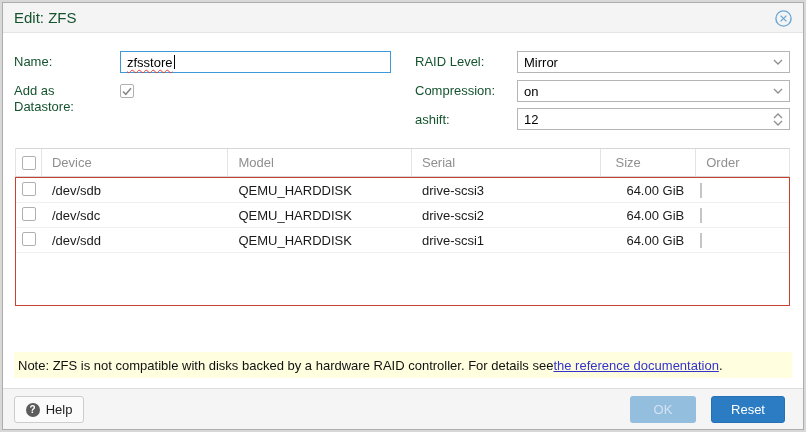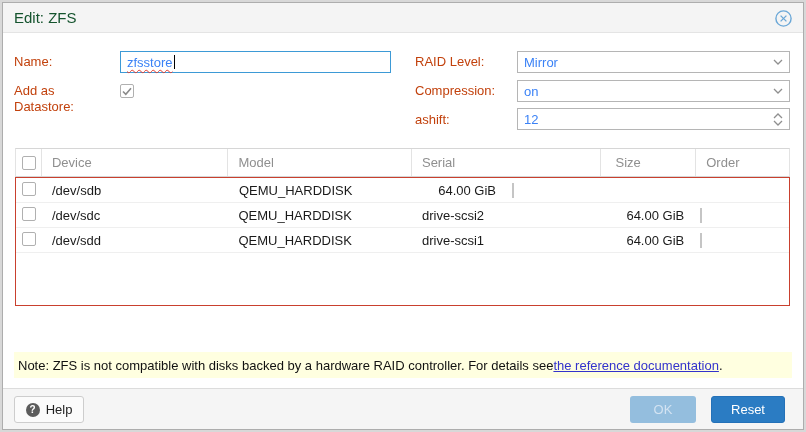--- a/index.html
+++ b/index.html
@@ -15,24 +15,24 @@
   
   .titlebar {
     position:absolute; left:0; top:0; width:100%; height:30px;
     background:#f4f4f4; border-bottom:1px solid #e4e4e4;
   }
   .title {
     position:absolute; left:11px; top:6px; font-size:15px; color:#14532d;
   }
   .close-btn { position:absolute; right:11px; top:7px; width:17px; height:17px; cursor:pointer; }
   
-  .lbl { position:absolute; color:#c2410c; line-height:16px; }
+  .lbl { position:absolute; color:#14532d; line-height:16px; }
   .field {
     position:absolute; height:22px; background:#fff; border:1px solid #b5b5b5;
-    display:flex; align-items:center; padding-left:6px; color:#3b82f6;
+    display:flex; align-items:center; padding-left:6px; color:#000000;
   }
   .field.focused { border:1px solid #3d9ad6; }
   .field .trigger {
     position:absolute; right:6px; top:0; height:100%;
     display:flex; flex-direction:column; justify-content:center; align-items:center; gap:1px;
   }
   .wavy {
     text-decoration-line:underline; text-decoration-style:wavy;
     text-decoration-color:#e23b2e; text-decoration-thickness:1px; text-underline-offset:2px;
   }
@@ -167,20 +167,21 @@
     <div class="hcell c4" style="text-align:left; padding-left:14px;">Size</div>
     <div class="hcell c5">Order</div>
   </div>
 
   <div class="grid-body">
 
     <div class="grow">
       <div class="cell c0"><span class="cb"></span></div>
       <div class="cell c1">/dev/sdb</div>
       <div class="cell c2">QEMU_HARDDISK</div>
+      <div class="cell c3">drive-scsi3</div>
       <div class="cell c4">64.00 GiB</div>
       <div class="cell c5" style="padding-left:0;">
         <span class="order-box">
           <span></span>
           
         </span>
       </div>
     </div>
 
     <div class="grow">

